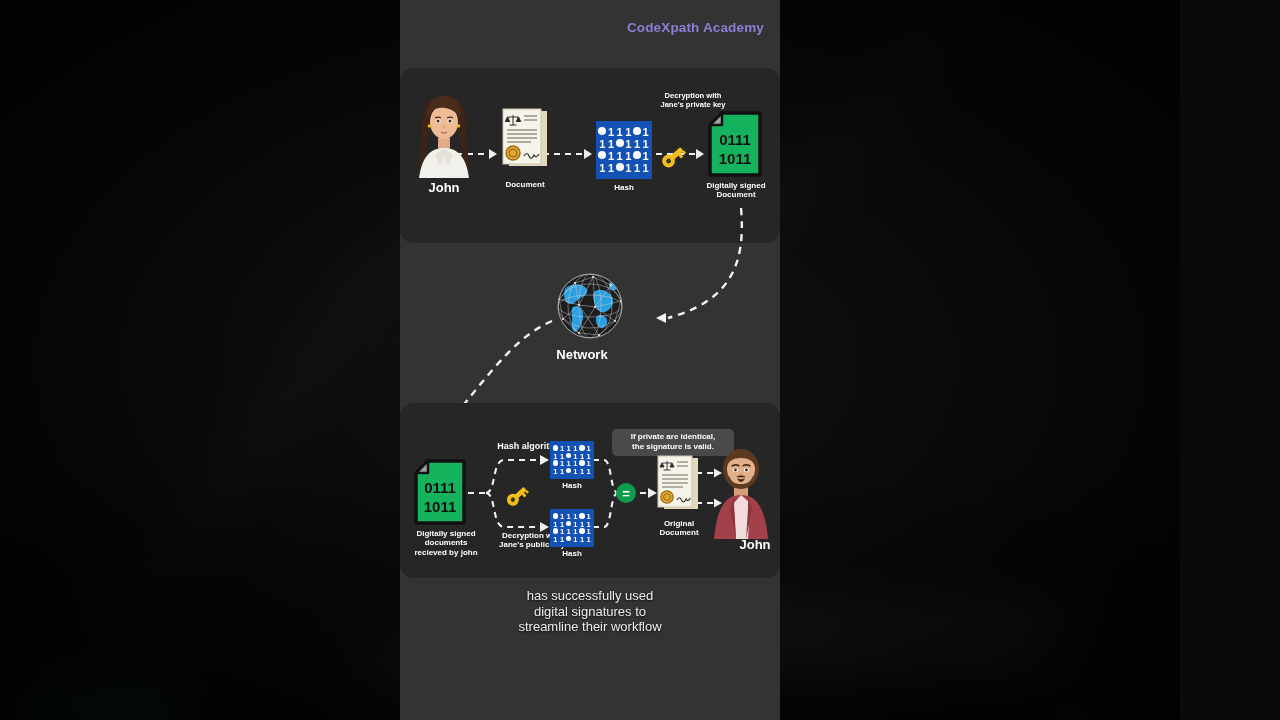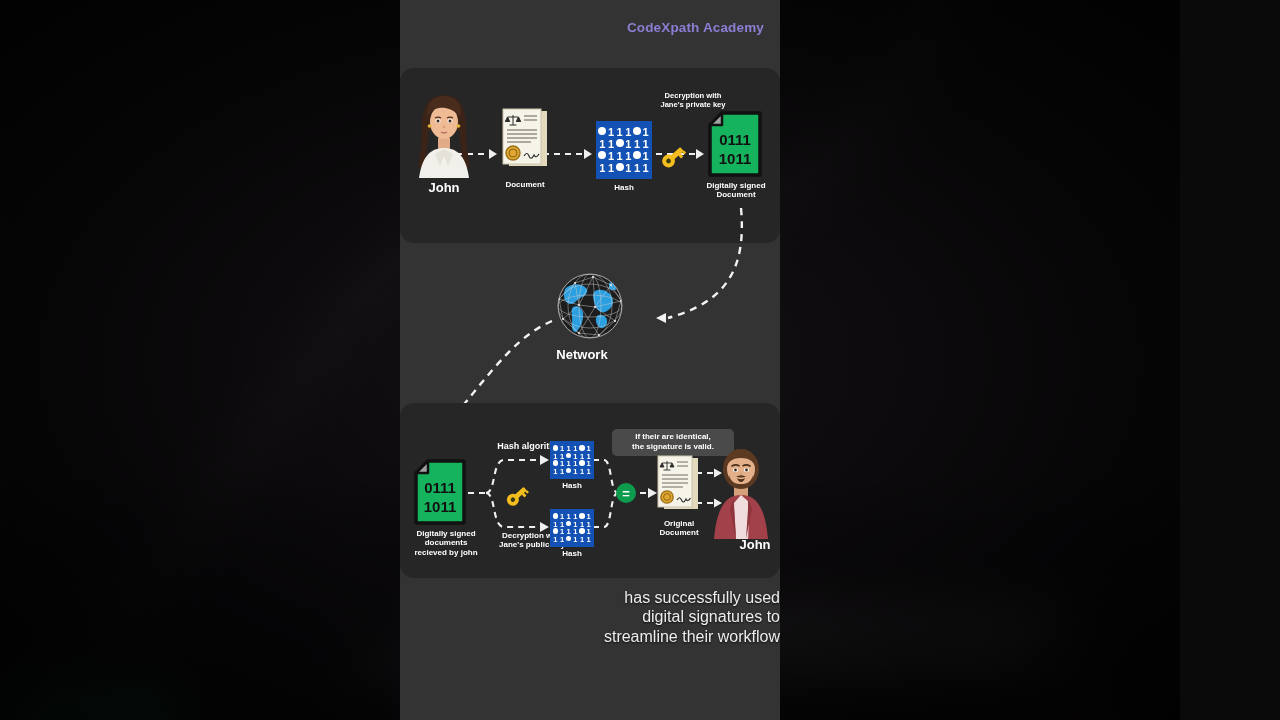--- a/index.html
+++ b/index.html
@@ -101,22 +101,22 @@
     width: 20px; height: 20px; border-radius: 50%;
     background: #0d9b4d;
     color: #fff; font-weight: bold; font-size: 13px;
     display: flex; align-items: center; justify-content: center;
     line-height: 1;
   }
 
   
   .caption {
     position: absolute; left: 0; right: 0; top: 588px;
-    text-align: right; color: #ededed;
-    font-size: 16px; line-height: 1.21; font-weight: normal;
+    text-align: center; color: #ededed;
+    font-size: 13px; line-height: 1.21; font-weight: normal;
     white-space: pre-line;
     text-shadow: 0 1px 2px rgba(0,0,0,.8);
   }
 </style>
 </head>
 <body>
 
 <div id="stage">
 
   <div class="backdrop">
@@ -466,21 +466,21 @@
           <span style="font-size: 7.5px;">1</span>
           <span class="dot" style="width: 5.5px; height: 5.5px;"></span>
           <span style="font-size: 7.5px;">1</span>
           <span style="font-size: 7.5px;">1</span>
           <span style="font-size: 7.5px;">1</span>
         </div>
       <div class="lbl sm" style="left:150px;top:146px;width:44px">Hash</div>
 
       <div class="eq" style="left:216px;top:80px">=</div>
 
-      <div class="tip" style="left:212px;top:26px;width:122px">If their are identical,
+      <div class="tip" style="left:212px;top:26px;width:122px">If private are identical,
 the signature is valid.</div>
 
       <div style="position:absolute;left:256px;top:52px;width:44px;height:58px">
         <svg viewBox="0 0 44 58" width="44" height="58">
           <rect x="8" y="3" width="34" height="51" fill="#e3d9bd"></rect>
           <rect x="2" y="1" width="34" height="51" fill="#f6f3e8" stroke="#cdc4ab" stroke-width="1"></rect>
           <g stroke="#2b2b2b" stroke-width="0.9" fill="none">
             <line x1="11" y1="6" x2="11" y2="15"></line>
             <line x1="6" y1="8" x2="16" y2="8"></line>
             <path d="M6 8 l-2 4 h4 z" fill="#2b2b2b"></path>

